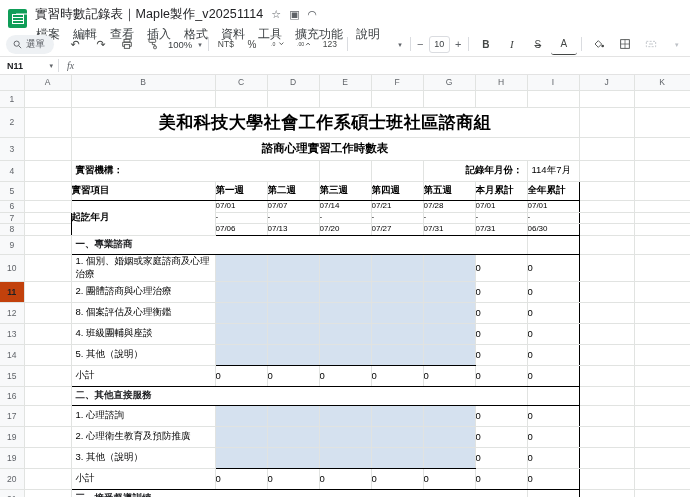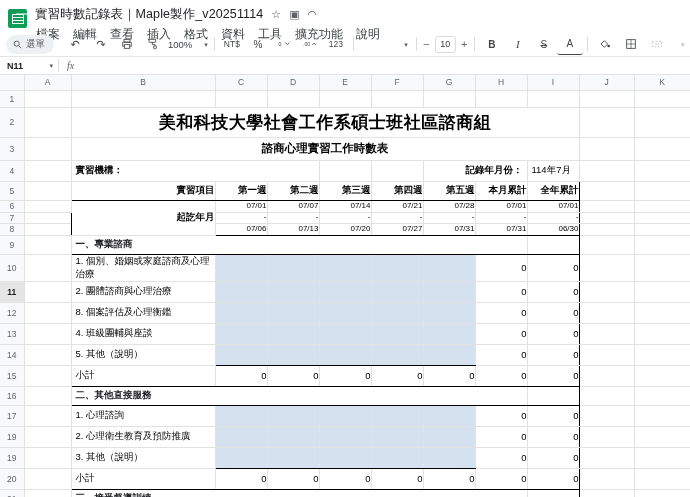--- a/index.html
+++ b/index.html
@@ -19,21 +19,21 @@
   .doctitle{font-size:12.5px;color:#202124;white-space:nowrap;letter-spacing:.1px;text-align:center;}
   .tbicon{color:#5f6368;font-size:11px;line-height:1;cursor:pointer;}
   .menurow{display:flex;gap:11px;margin-top:2px;}
   .menuitem{font-size:12px;color:#3c4043;cursor:pointer;padding:1px 1px;white-space:nowrap;}
   
   .toolbar{display:flex;align-items:center;height:24px;padding:0 6px;gap:0px;box-sizing:border-box;}
   .tool{display:flex;align-items:center;justify-content:center;height:20px;min-width:20px;padding:0 3px;color:#444746;font-size:11px;border-radius:3px;cursor:pointer;flex:0 0 auto;}
   .searchbox{display:flex;align-items:center;gap:4px;background:#eef1f4;border-radius:11px;height:19px;padding:0 9px 0 7px;margin-right:8px;flex:0 0 auto;}
   .searchbox .lbl{font-size:9.5px;color:#5f6368;}
   .sep{width:1px;height:14px;background:#dadce0;margin:0 4px;flex:0 0 auto;}
-  .zoomsel{display:flex;align-items:center;gap:12px;font-size:9.5px;color:#3c4043;padding:0 2px;cursor:pointer;}
+  .zoomsel{display:flex;align-items:center;gap:6px;font-size:9.5px;color:#3c4043;padding:0 2px;cursor:pointer;}
   .fontsel{display:flex;align-items:center;height:20px;min-width:46px;font-size:9.5px;color:#3c4043;padding:0 4px;cursor:pointer;justify-content:space-between;}
   .caret{font-size:7px;color:#5f6368;line-height:1;}
   .sizebox{display:flex;align-items:center;gap:3px;flex:0 0 auto;}
   .sizefield{border:1px solid #dadce0;border-radius:3px;height:15px;min-width:19px;display:flex;align-items:center;justify-content:center;font-size:9px;color:#3c4043;background:#fff;}
   .sizebtn{font-size:11px;color:#5f6368;width:11px;text-align:center;cursor:pointer;}
   .bold{font-weight:bold;font-size:10px;}
   .ital{font-style:italic;font-family:"Liberation Serif",serif;font-size:11px;}
   .uline{font-size:10px;border-bottom:1.6px solid #444746;line-height:10px;}
   .strike{font-size:10px;text-decoration:line-through;}
   .disabled{color:#bdc1c6;}
@@ -44,29 +44,29 @@
   .fx{font-size:10px;font-style:italic;font-family:"Liberation Serif",serif;color:#5f6368;padding:0 8px;}
   .finput{flex:1;font-size:9.5px;color:#202124;}
   
   .grid{position:relative;width:690px;height:431px;overflow:hidden;}
   table.sheet{border-collapse:collapse;table-layout:fixed;width:690px;}
   table.sheet td,table.sheet th{padding:0;margin:0;border-right:1px solid #e1e3e1;border-bottom:1px solid #e1e3e1;box-sizing:border-box;overflow:hidden;}
   
   .colhdr{height:15px;background:#f8f9fa;color:#5f6368;font-size:8.5px;font-weight:normal;text-align:center;border-bottom:1px solid #c4c7c5;vertical-align:middle;cursor:pointer;}
   .corner{background:#f8f9fa;border-right:1px solid #c4c7c5;border-bottom:1px solid #c4c7c5;}
   .rowhdr{background:#f8f9fa;color:#5f6368;font-size:8.5px;text-align:center;vertical-align:middle;border-right:1px solid #c4c7c5;cursor:pointer;}
-  .rowhdr.sel{background:#e5e5e5;color:#202124;font-weight:bold;}
+  .rowhdr.sel{background:#c2410c;color:#202124;font-weight:bold;}
   .cell{font-size:9px;color:#202124;vertical-align:middle;background:#fff;}
   
   .bt{border-top:1.4px solid #000 !important;}
   .bb{border-bottom:1.4px solid #000 !important;}
   .bl{border-left:1.4px solid #000 !important;}
   .br{border-right:1.4px solid #000 !important;}
   .fill{background:#d5e1ef;}
-  .ctr{text-align:right;}
+  .ctr{text-align:left;}
   .lft{text-align:left;padding-left:4px !important;}
   .rgt{text-align:right;padding-right:4px !important;}
   .h1t{font-size:17px;font-weight:bold;text-align:center;color:#000;letter-spacing:.5px;}
   .h2t{font-size:11.5px;font-weight:bold;text-align:center;color:#000;}
   .lbl9{font-size:9.5px;font-weight:bold;color:#000;}
   .lbl9n{font-size:9.5px;color:#000;}
   .small8{font-size:8px;color:#000;line-height:1.05;}
   .secthdr{font-size:9.5px;font-weight:bold;text-align:left;padding-left:4px !important;}
 </style>
 </head>

